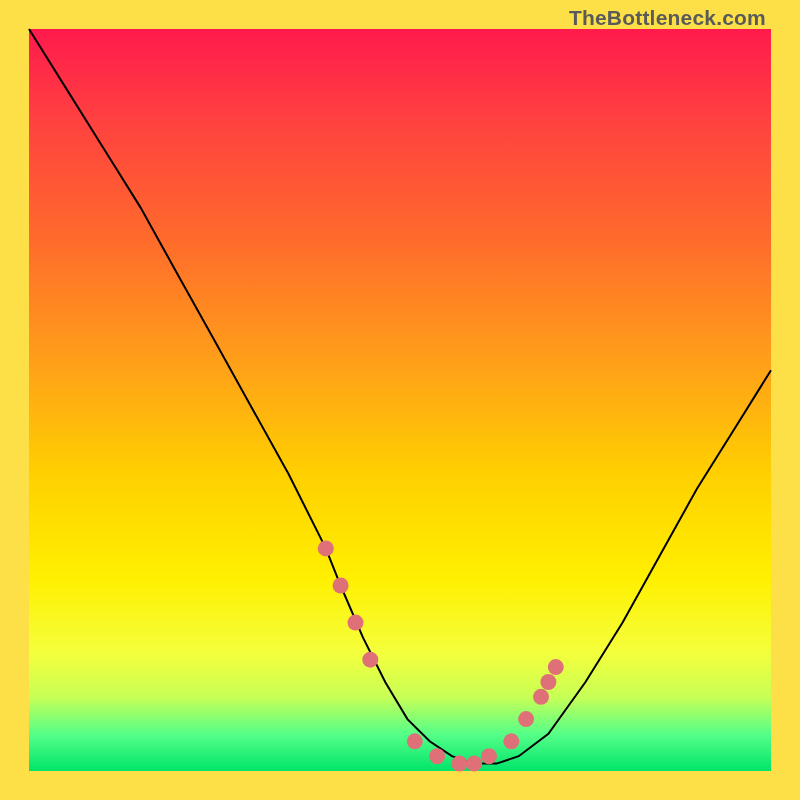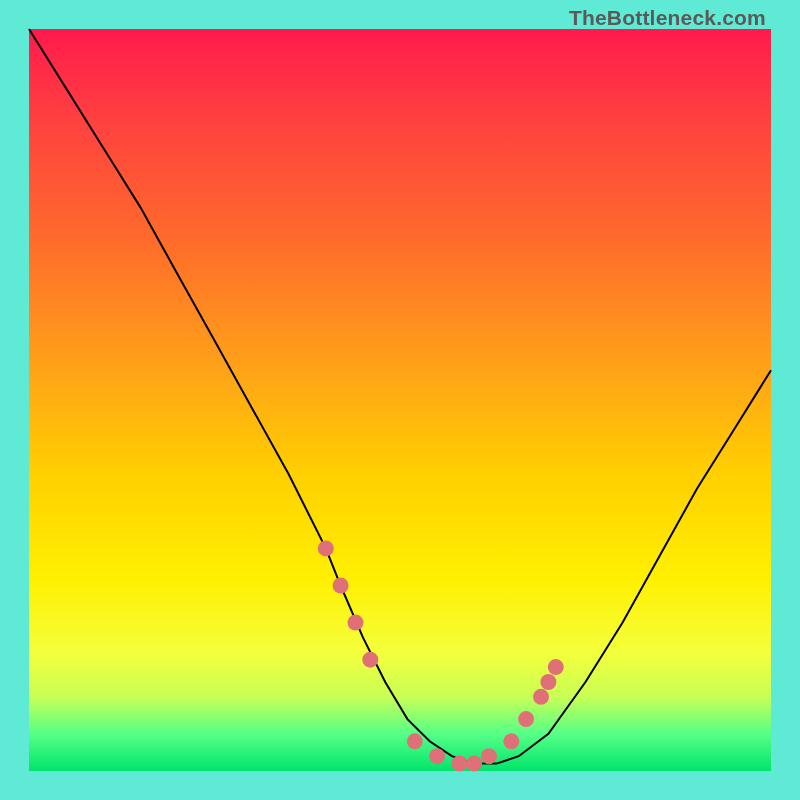--- a/index.html
+++ b/index.html
@@ -8,21 +8,21 @@
     background: #000;
     width: 800px;
     height: 800px;
     overflow: hidden;
     font-family: Arial, Helvetica, sans-serif;
   }
   .frame {
     position: relative;
     width: 800px;
     height: 800px;
-    background: #5eead4;
+    background: #fde047;
   }
   .plot-area {
     position: absolute;
     left: 29px;
     top: 29px;
     width: 742px;
     height: 742px;
     
     background: linear-gradient(
       to bottom,

